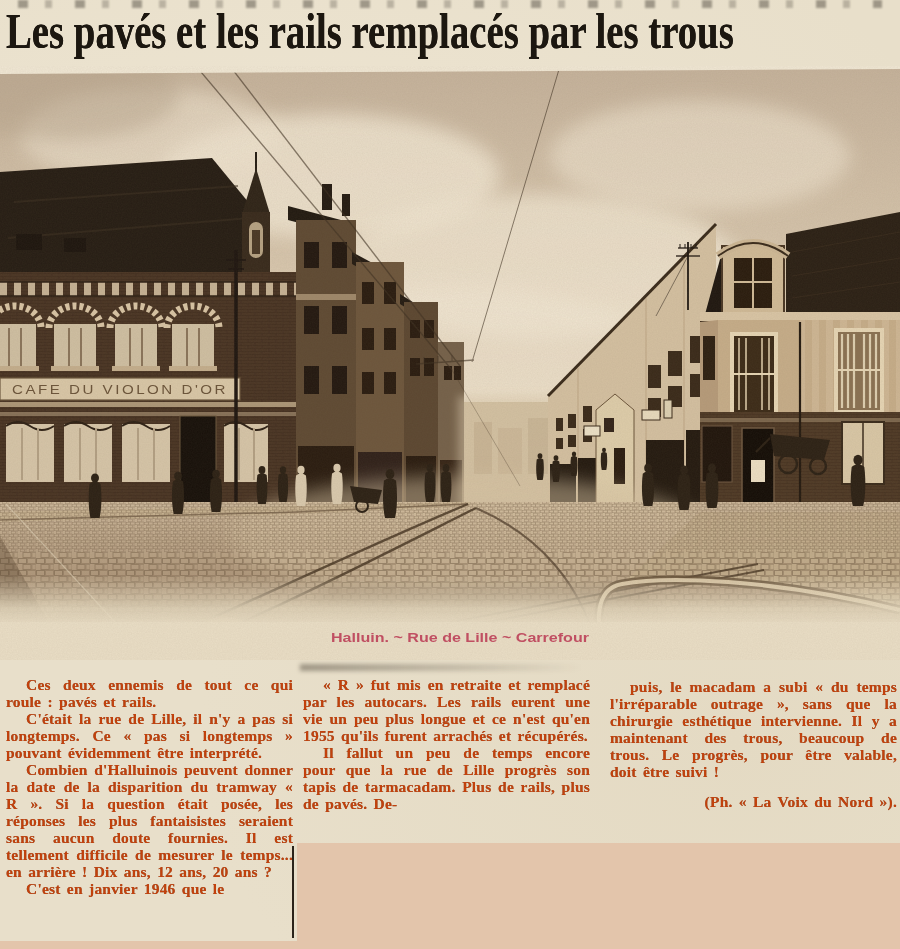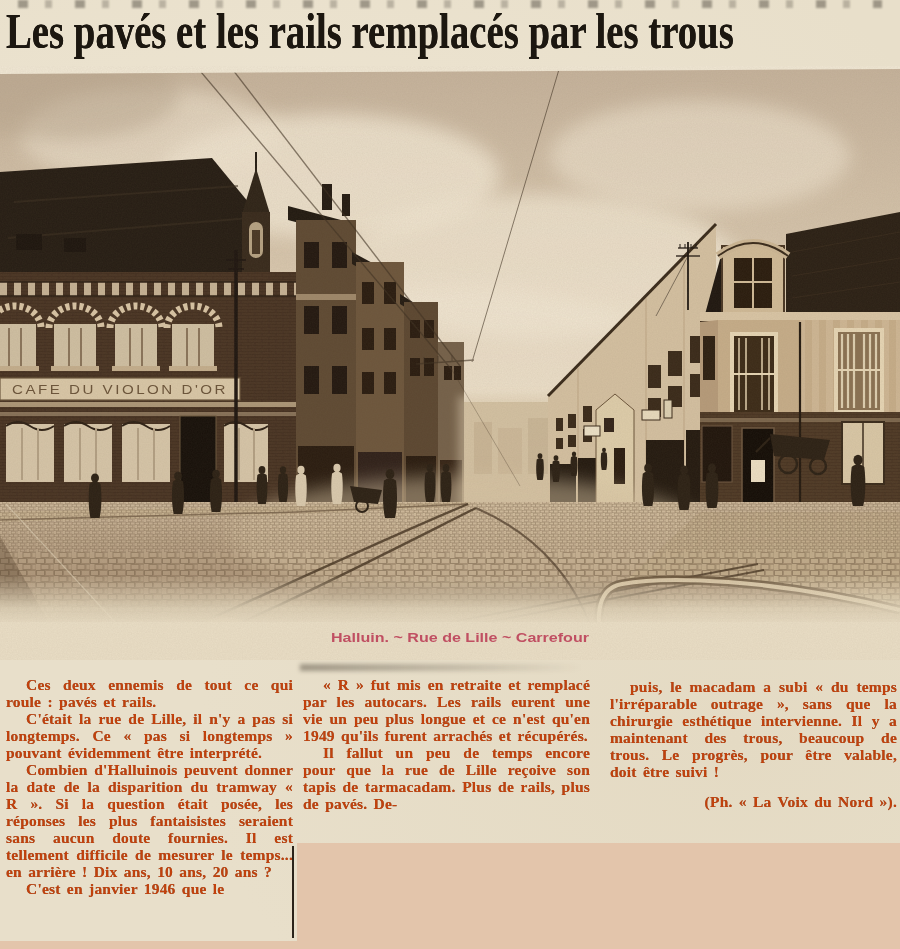--- a/index.html
+++ b/index.html
@@ -416,27 +416,27 @@
       <rect x="0" y="0" width="900" height="594" filter="url(#grain)" opacity=".5"></rect>
       <text x="460" y="576" text-anchor="middle" textLength="258" lengthAdjust="spacingAndGlyphs" font-family="Liberation Sans, sans-serif" font-weight="bold" font-size="13.5" fill="#c04f62">Halluin. ~ Rue de Lille ~ Carrefour</text>
     </svg>
   </div>
 
   <div class="smudge"></div>
 
   <div class="col col-1">
     <p>Ces deux ennemis de tout ce qui roule : pavés et rails.</p>
     <p>C'était la rue de Lille, il n'y a pas si longtemps. Ce « pas si longtemps » pouvant évidemment être interprété.</p>
-    <p>Combien d'Halluinois peuvent donner la date de la disparition du tramway « R ». Si la question était posée, les réponses les plus fantaisistes seraient sans aucun doute fournies. Il est tellement difficile de mesurer le temps... en arrière ! Dix ans, 10 ans, 20 ans ?</p>
+    <p>Combien d'Halluinois peuvent donner la date de la disparition du tramway « R ». Si la question était posée, les réponses les plus fantaisistes seraient sans aucun doute fournies. Il est tellement difficile de mesurer le temps... en arrière ! Dix ans, 12 ans, 20 ans ?</p>
     <p>C'est en janvier 1946 que le</p>
   </div>
 
   <div class="col col-2">
-    <p>« R » fut mis en retraite et remplacé par les autocars. Les rails eurent une vie un peu plus longue et ce n'est qu'en 1949 qu'ils furent arrachés et récupérés.</p>
-    <p>Il fallut un peu de temps encore pour que la rue de Lille reçoive son tapis de tarmacadam. Plus de rails, plus de pavés. De-</p>
+    <p>« R » fut mis en retraite et remplacé par les autocars. Les rails eurent une vie un peu plus longue et ce n'est qu'en 1955 qu'ils furent arrachés et récupérés.</p>
+    <p>Il fallut un peu de temps encore pour que la rue de Lille progrès son tapis de tarmacadam. Plus de rails, plus de pavés. De-</p>
   </div>
 
   <div class="col col-3">
     <p>puis, le macadam a subi « du temps l'irréparable outrage », sans que la chirurgie esthétique intervienne. Il y a maintenant des trous, beaucoup de trous. Le progrès, pour être valable, doit être suivi !</p>
     <div class="credit">(Ph. « La Voix du Nord »).</div>
   </div>
 
   <div class="col-divider"></div>
   <div class="scan-blank"></div>
   <div class="scan-blank-strip"></div>

